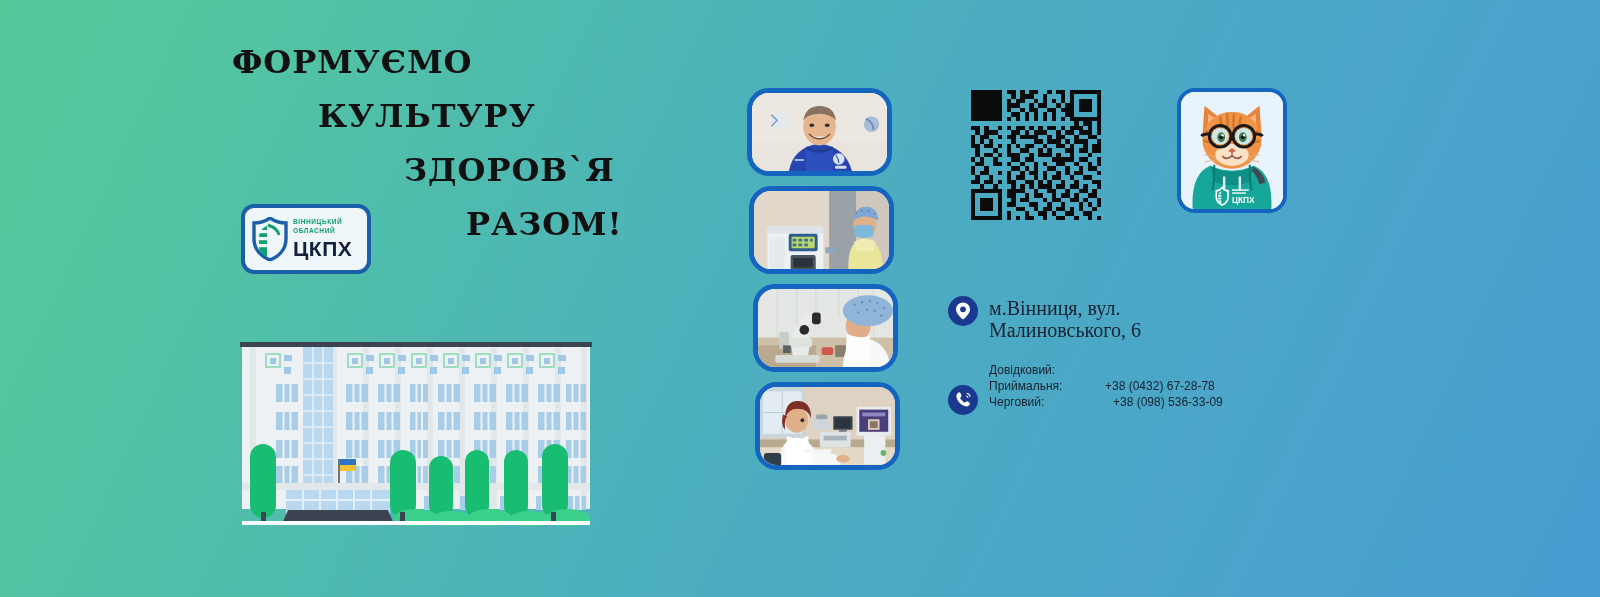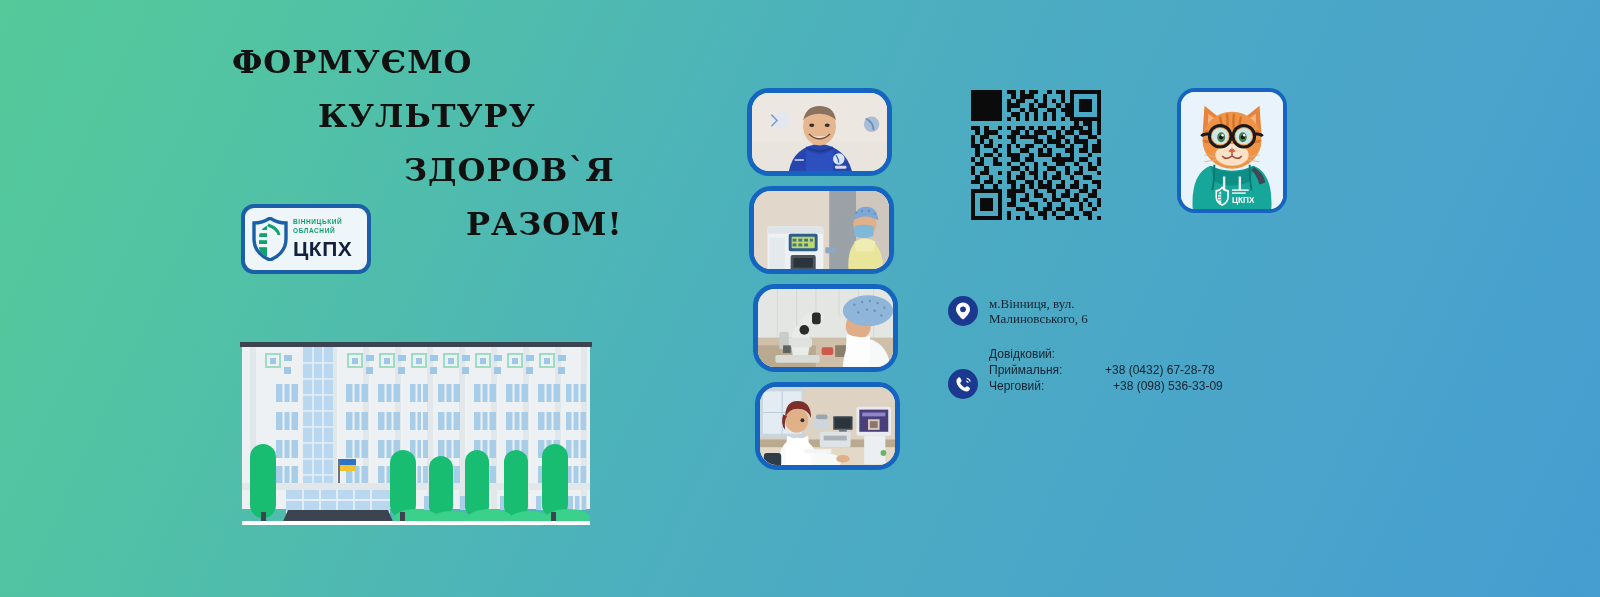--- a/index.html
+++ b/index.html
@@ -82,21 +82,21 @@
 
   
   .contacts{position:absolute;left:948px;top:296px;width:420px;color:#15212e;}
   .crow{display:flex;align-items:flex-start;margin-bottom:17px;}
   .cicon{
     width:30px;height:30px;flex:0 0 30px;border-radius:50%;
     background:#1b3a8f;display:flex;align-items:center;justify-content:center;
     margin-right:11px;
   }
   .cicon svg{display:block;}
-  .ctext{font-family:"Liberation Serif", serif;font-size:13px;line-height:1.12;padding-top:1px;}
+  .ctext{font-family:"Liberation Serif", serif;font-size:20px;line-height:1.12;padding-top:1px;}
   .ctext .l2{display:block;}
   .crow.email .cicon{margin-top:4px;}
   .crow.email .ctext{font-size:20.5px;padding-top:7px;}
   .crow.phones{align-items:center;margin-bottom:0;}
   .crow.phones .cicon{margin-top:26px;}
   .phone-table{font-family:"Liberation Sans", sans-serif;font-size:12px;line-height:1.33;font-weight:normal;}
   .phone-table .prow{display:flex;}
   .phone-table .plabel{width:116px;flex:0 0 116px;white-space:nowrap;}
   .phone-table .pnum{white-space:nowrap;}
   .phone-table .prow.extra .plabel{visibility:hidden;}

